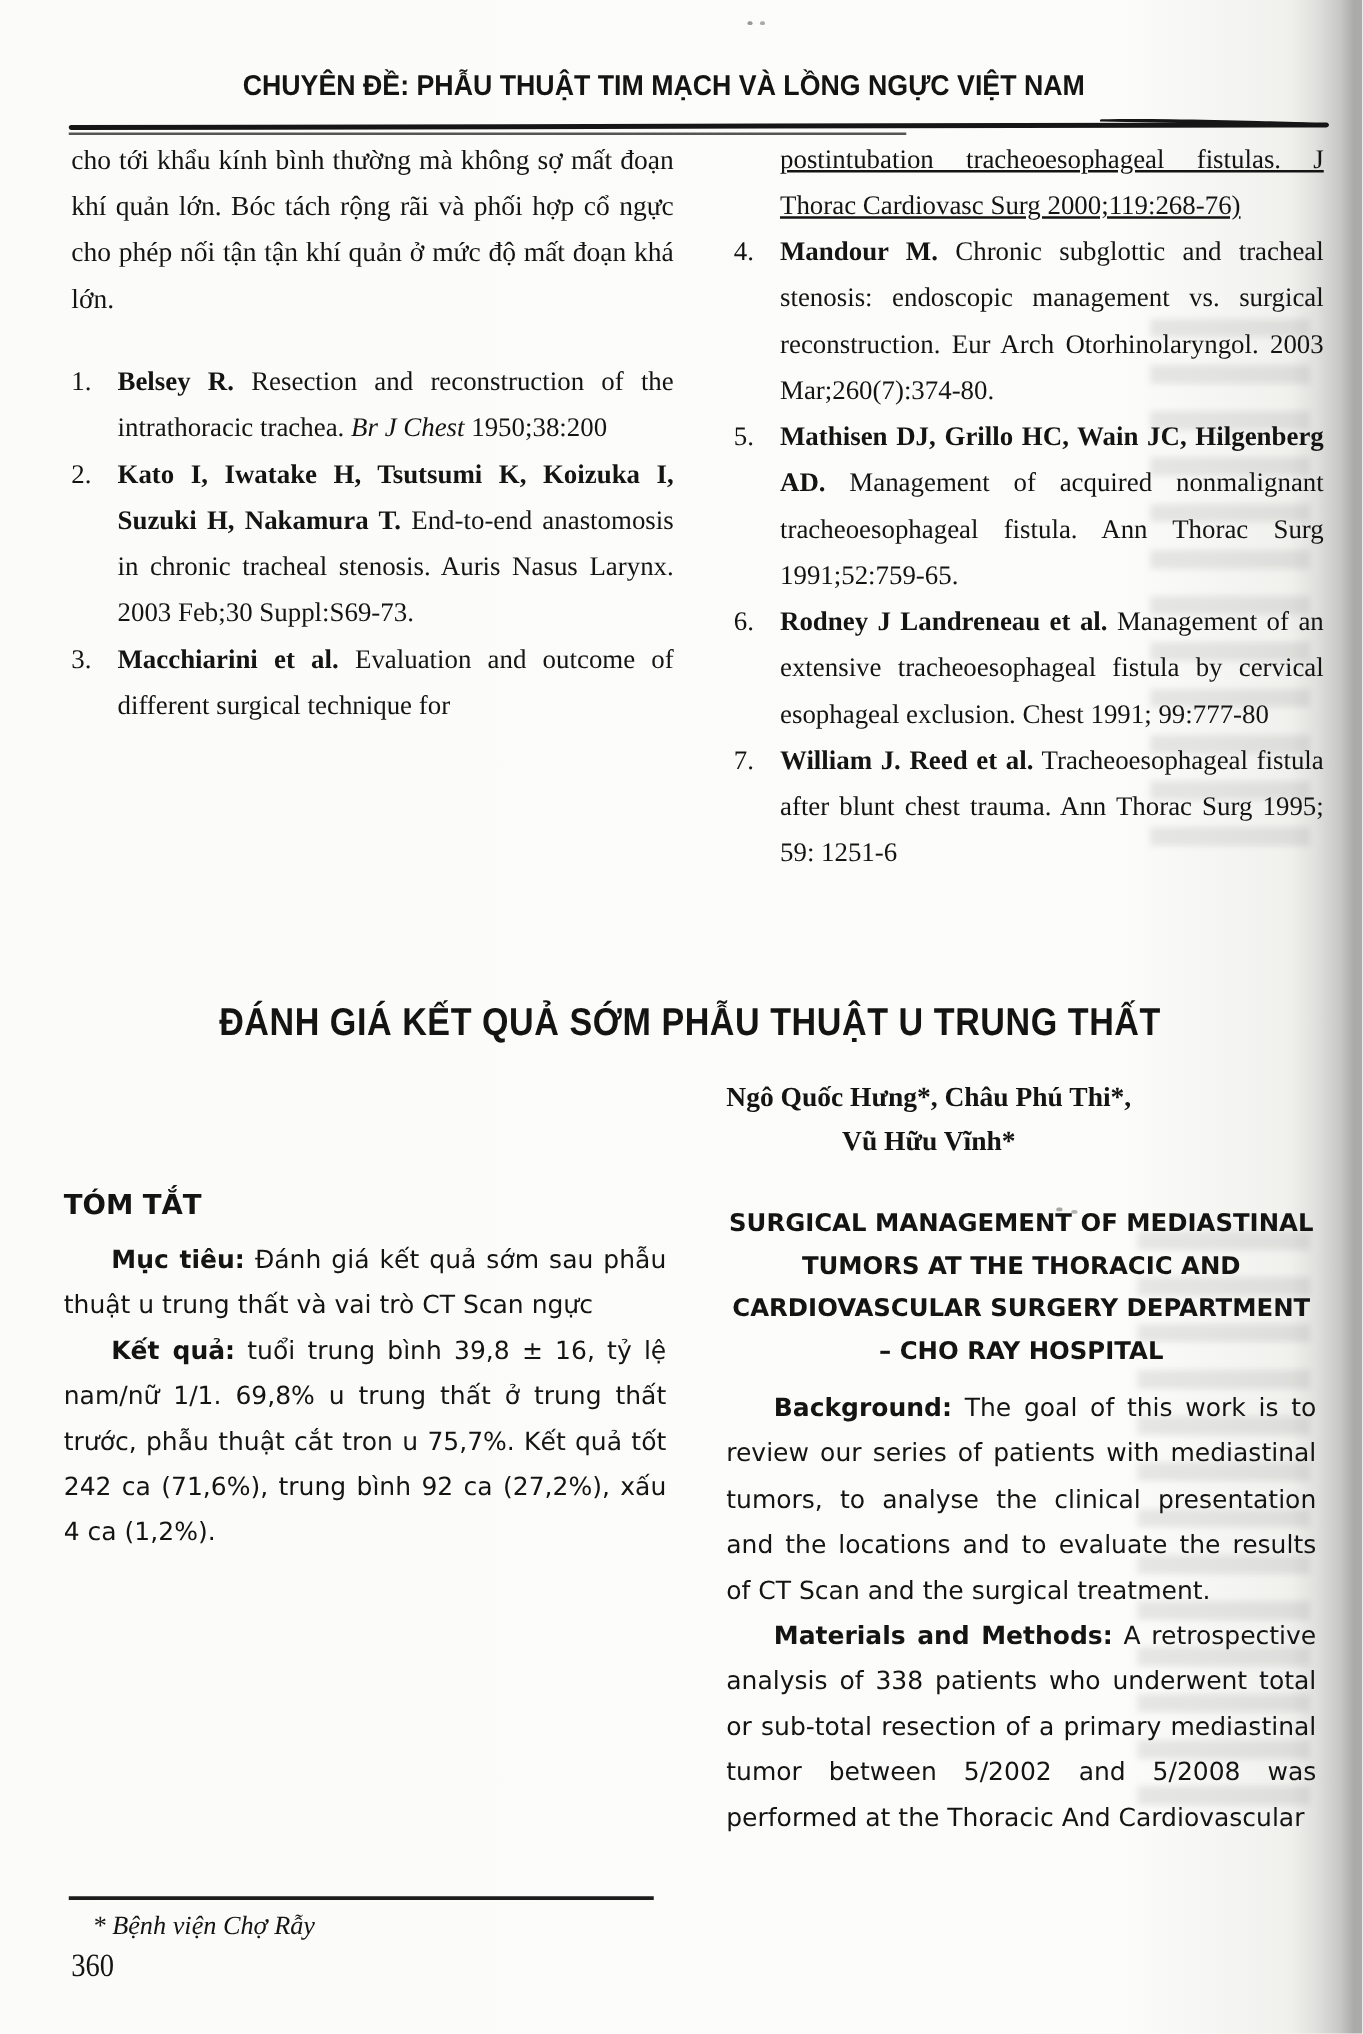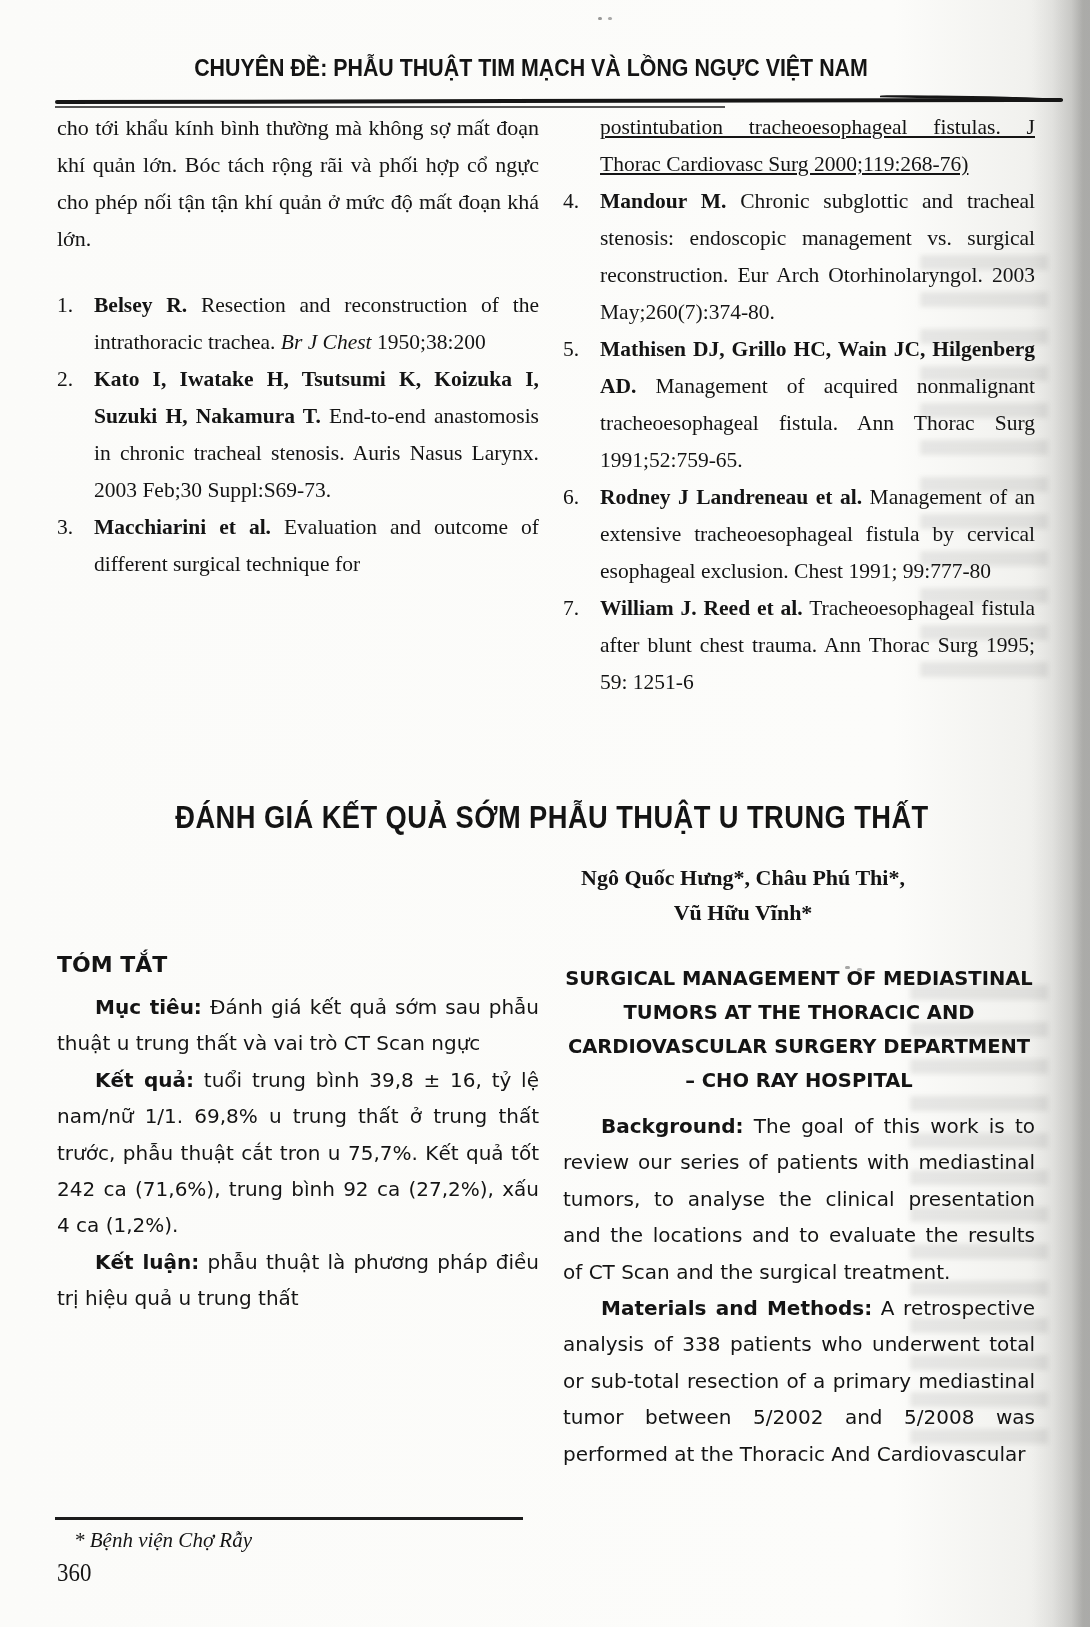--- a/index.html
+++ b/index.html
@@ -58,23 +58,23 @@
   }
   .header-rule-sub{
     position:absolute;top:106px;left:55px;width:670px;height:2px;
     background:rgba(30,30,30,0.75);
   }
   .header-rule-tail{
     position:absolute;top:96px;left:880px;width:183px;height:3px;
     background:#161616;border-radius:50% 50% 0 0;transform:rotate(1.1deg);
   }
   
-  .cols{position:absolute;left:57px;width:990px;display:flex;gap:24px;}
+  .cols{position:absolute;left:57px;width:990px;display:flex;gap:48px;}
   .cols.row1{top:109px;}
-  .cols.row2{top:952px;}
+  .cols.row2{top:952px;justify-content:center;}
   .col-l{width:482px;flex:none;}
   .col-r{width:472px;flex:none;}
   
   .para-serif{
     font-family:"Liberation Serif",serif;font-size:22px;line-height:37px;
     text-align:justify;margin:0 0 30px 0;
   }
   .refs-heading{
     font-family:"Liberation Sans",sans-serif;font-weight:700;font-size:22px;
     margin:0 0 10px 0;letter-spacing:0.3px;
@@ -159,21 +159,21 @@
         <span class="ref-num">3.</span>
         <span class="ref-body"><b>Macchiarini et al.</b><span> Evaluation and outcome of different surgical technique for</span></span>
       </div>
     </div>
 
     <div class="col-r">
       <p class="cont-para">postintubation tracheoesophageal fistulas. J Thorac Cardiovasc Surg 2000;119:268-76)</p>
 
       <div class="ref">
         <span class="ref-num">4.</span>
-        <span class="ref-body"><b>Mandour M.</b><span> Chronic subglottic and tracheal stenosis: endoscopic management vs. surgical reconstruction. Eur Arch Otorhinolaryngol. 2003 May;260(7):374-80.</span></span>
+        <span class="ref-body"><b>Mandour M.</b><span> Chronic subglottic and tracheal stenosis: endoscopic management vs. surgical reconstruction. Eur Arch Otorhinolaryngol. 2003 Mar;260(7):374-80.</span></span>
       </div>
       <div class="ref">
         <span class="ref-num">5.</span>
         <span class="ref-body"><b>Mathisen DJ, Grillo HC, Wain JC, Hilgenberg AD.</b><span> Management of acquired nonmalignant tracheoesophageal fistula. Ann Thorac Surg 1991;52:759-65.</span></span>
       </div>
       <div class="ref">
         <span class="ref-num">6.</span>
         <span class="ref-body"><b>Rodney J Landreneau et al.</b><span> Management of an extensive tracheoesophageal fistula by cervical esophageal exclusion. Chest 1991; 99:777-80</span></span>
       </div>
       <div class="ref">
@@ -187,21 +187,20 @@
   <div class="authors">
     <div>Ngô Quốc Hưng*, Châu Phú Thi*,</div>
     <div>Vũ Hữu Vĩnh*</div>
   </div>
 
   <div class="cols row2">
     <div class="col-l">
       <div class="abs-heading">TÓM TẮT</div>
       <p class="abs-para"><b>Mục tiêu:</b><span> Đánh giá kết quả sớm sau phẫu thuật u trung thất và vai trò CT Scan ngực</span></p>
       <p class="abs-para"><b>Kết quả:</b><span> tuổi trung bình 39,8 ± 16, tỷ lệ nam/nữ 1/1. 69,8% u trung thất ở trung thất trước, phẫu thuật cắt tron u 75,7%. Kết quả tốt 242 ca (71,6%), trung bình 92 ca (27,2%), xấu 4 ca (1,2%).</span></p>
-      <p class="abs-para"><b>Kết luận:</b><span> phẫu thuật là phương pháp điều trị hiệu quả u trung thất</span></p>
     </div>
 
     <div class="col-r">
       <div class="summary-title">SURGICAL MANAGEMENT OF MEDIASTINAL TUMORS AT THE THORACIC AND CARDIOVASCULAR SURGERY DEPARTMENT – CHO RAY HOSPITAL</div>
       <p class="abs-para"><b>Background:</b><span> The goal of this work is to review our series of patients with mediastinal tumors, to analyse the clinical presentation and the locations and to evaluate the results of CT Scan and the surgical treatment.</span></p>
       <p class="abs-para"><b>Materials and Methods:</b><span> A retrospective analysis of 338 patients who underwent total or sub-total resection of a primary mediastinal tumor between 5/2002 and 5/2008 was performed at the Thoracic And Cardiovascular</span></p>
     </div>
   </div>
 
   <div class="footnote-rule"></div>

